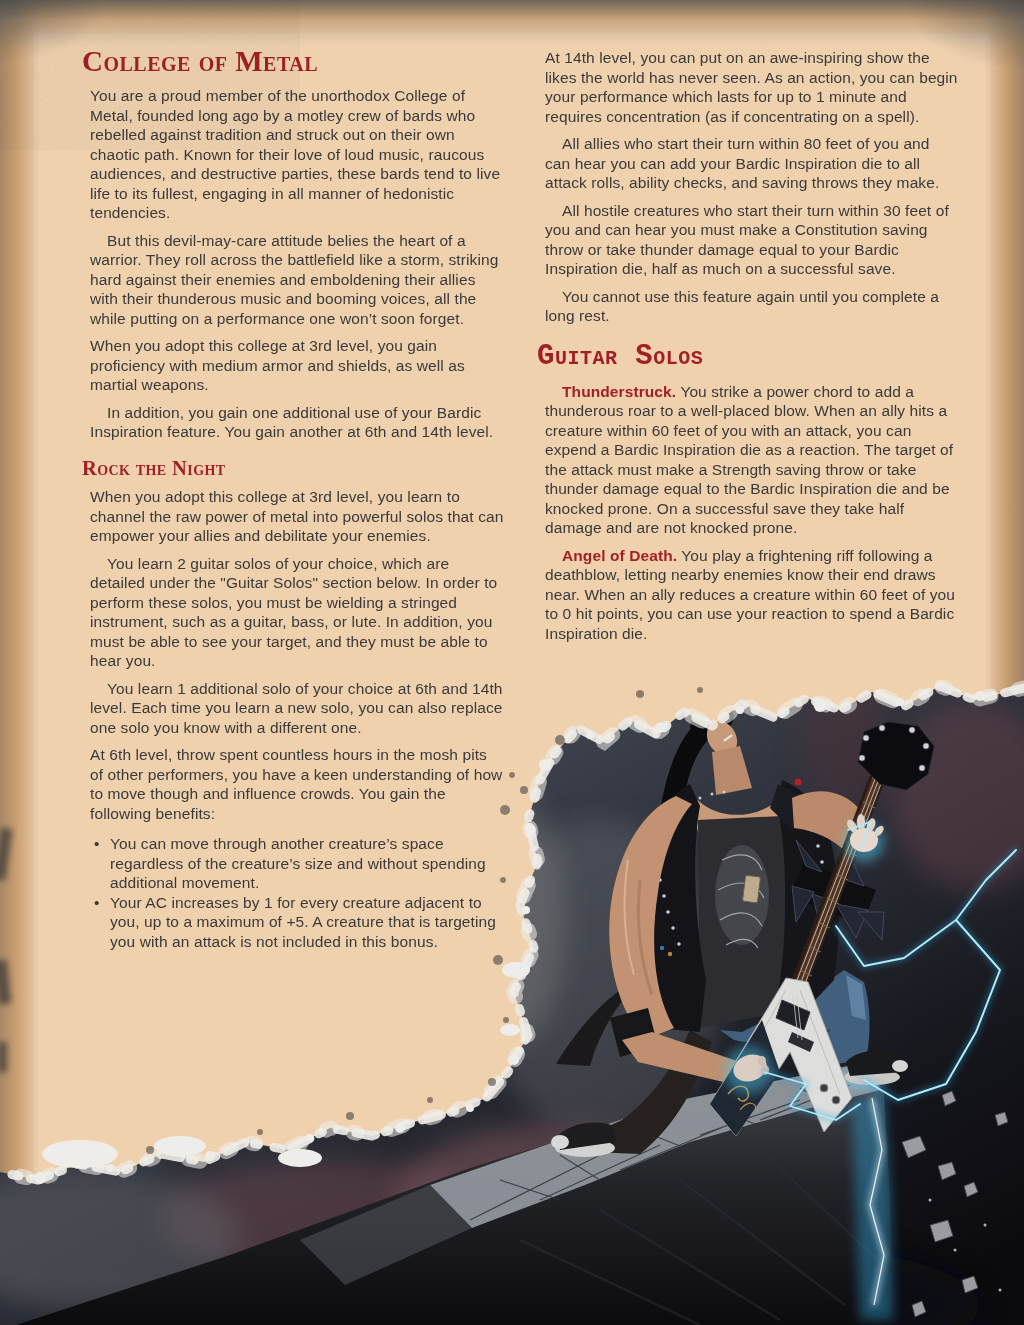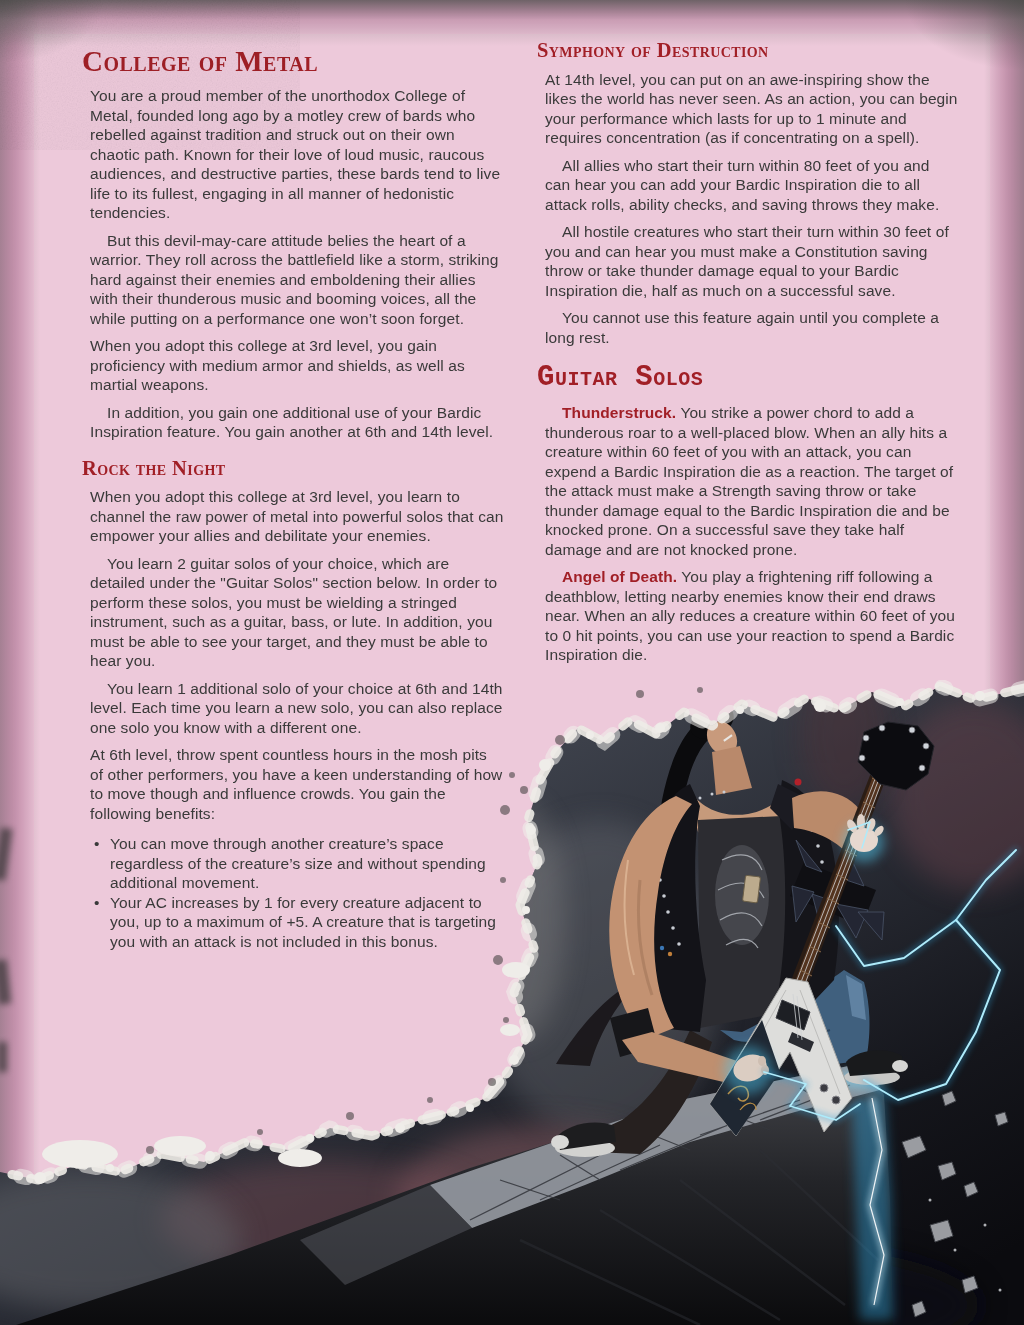--- a/index.html
+++ b/index.html
@@ -1,19 +1,19 @@
 <!DOCTYPE html>
 <html><head>
 <meta charset="utf-8">
 <style>
   html,body{margin:0;padding:0;}
   .page{
     position:relative;
     width:1024px;height:1325px;
-    background:#f9a8d4;
+    background:#fdba74;
     overflow:hidden;
     font-family:"Liberation Sans",sans-serif;
   }
   
   .inner-panel{
     position:absolute;left:34px;top:34px;right:34px;bottom:34px;
     background:rgba(228,227,223,.55);
     box-shadow:0 0 16px 10px rgba(228,227,223,.5);
     z-index:1;
   }
@@ -97,21 +97,20 @@
       <p>At 6th level, throw spent countless hours in the mosh pits of other performers, you have a keen understanding of how to move though and influence crowds. You gain the following benefits:</p>
       <ul class="benefits">
         <li>You can move through another creature’s space regardless of the creature’s size and without spending additional movement.</li>
         <li>Your AC increases by 1 for every creature adjacent to you, up to a maximum of +5. A creature that is targeting you with an attack is not included in this bonus.</li>
       </ul>
     </section>
   </div>
 
   <div class="col col-right">
     <section class="first">
-      <h3>Symphony of Destruction</h3>
       <p>At 14th level, you can put on an awe-inspiring show the likes the world has never seen. As an action, you can begin your performance which lasts for up to 1 minute and requires concentration (as if concentrating on a spell).</p>
       <p class="indent">All allies who start their turn within 80 feet of you and can hear you can add your Bardic Inspiration die to all attack rolls, ability checks, and saving throws they make.</p>
       <p class="indent">All hostile creatures who start their turn within 30 feet of you and can hear you must make a Constitution saving throw or take thunder damage equal to your Bardic Inspiration die, half as much on a successful save.</p>
       <p class="indent">You cannot use this feature again until you complete a long rest.</p>
     </section>
 
     <section>
       <h2 class="gs-head">Guitar Solos</h2>
       <p class="indent"><span class="solo-name">Thunderstruck.</span> <span>You strike a power chord to add a thunderous roar to a well-placed blow. When an ally hits a creature within 60 feet of you with an attack, you can expend a Bardic Inspiration die as a reaction. The target of the attack must make a Strength saving throw or take thunder damage equal to the Bardic Inspiration die and be knocked prone. On a successful save they take half damage and are not knocked prone.</span></p>
       <p class="indent"><span class="solo-name">Angel of Death.</span> <span>You play a frightening riff following a deathblow, letting nearby enemies know their end draws near. When an ally reduces a creature within 60 feet of you to 0 hit points, you can use your reaction to spend a Bardic Inspiration die.</span></p>

